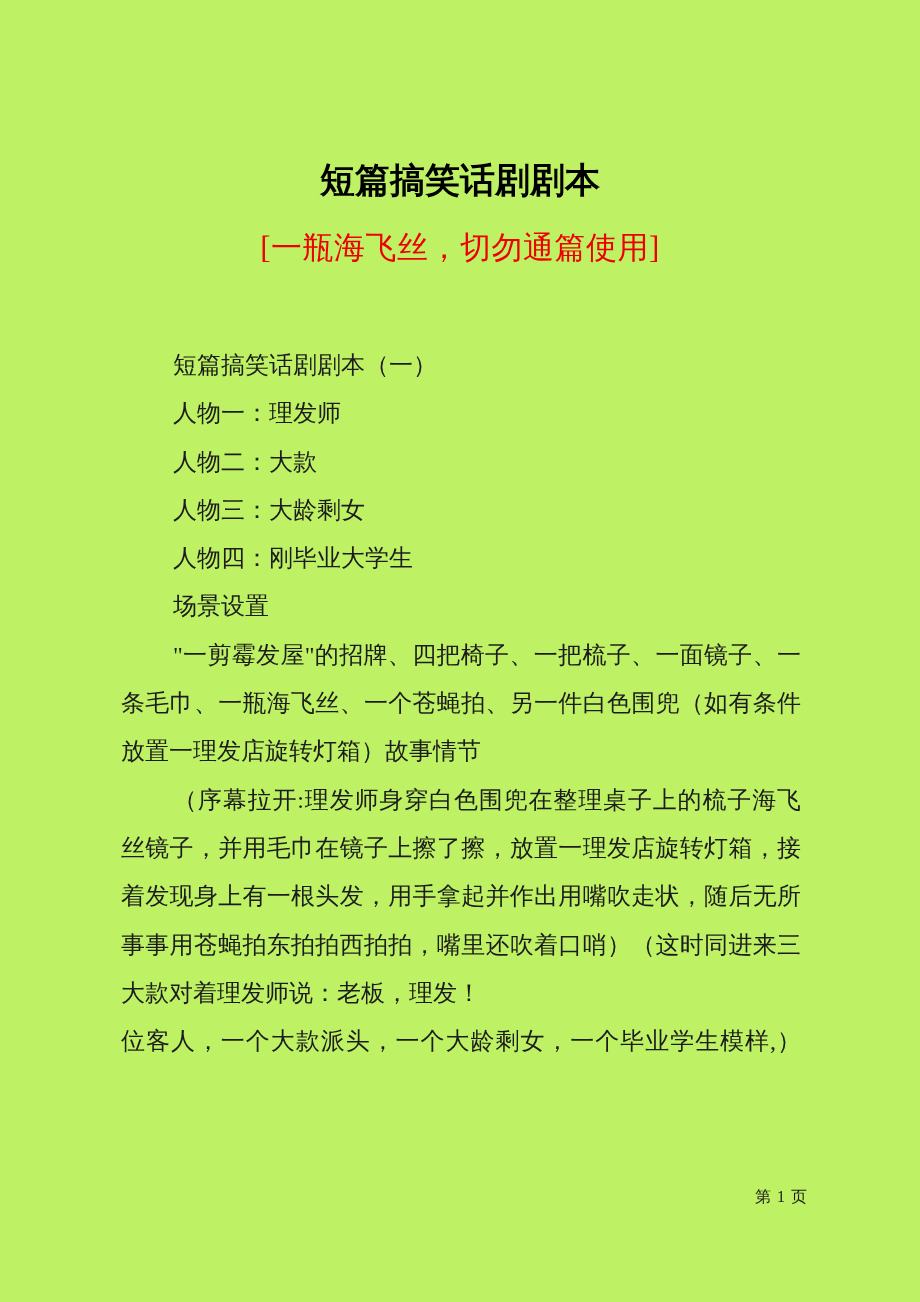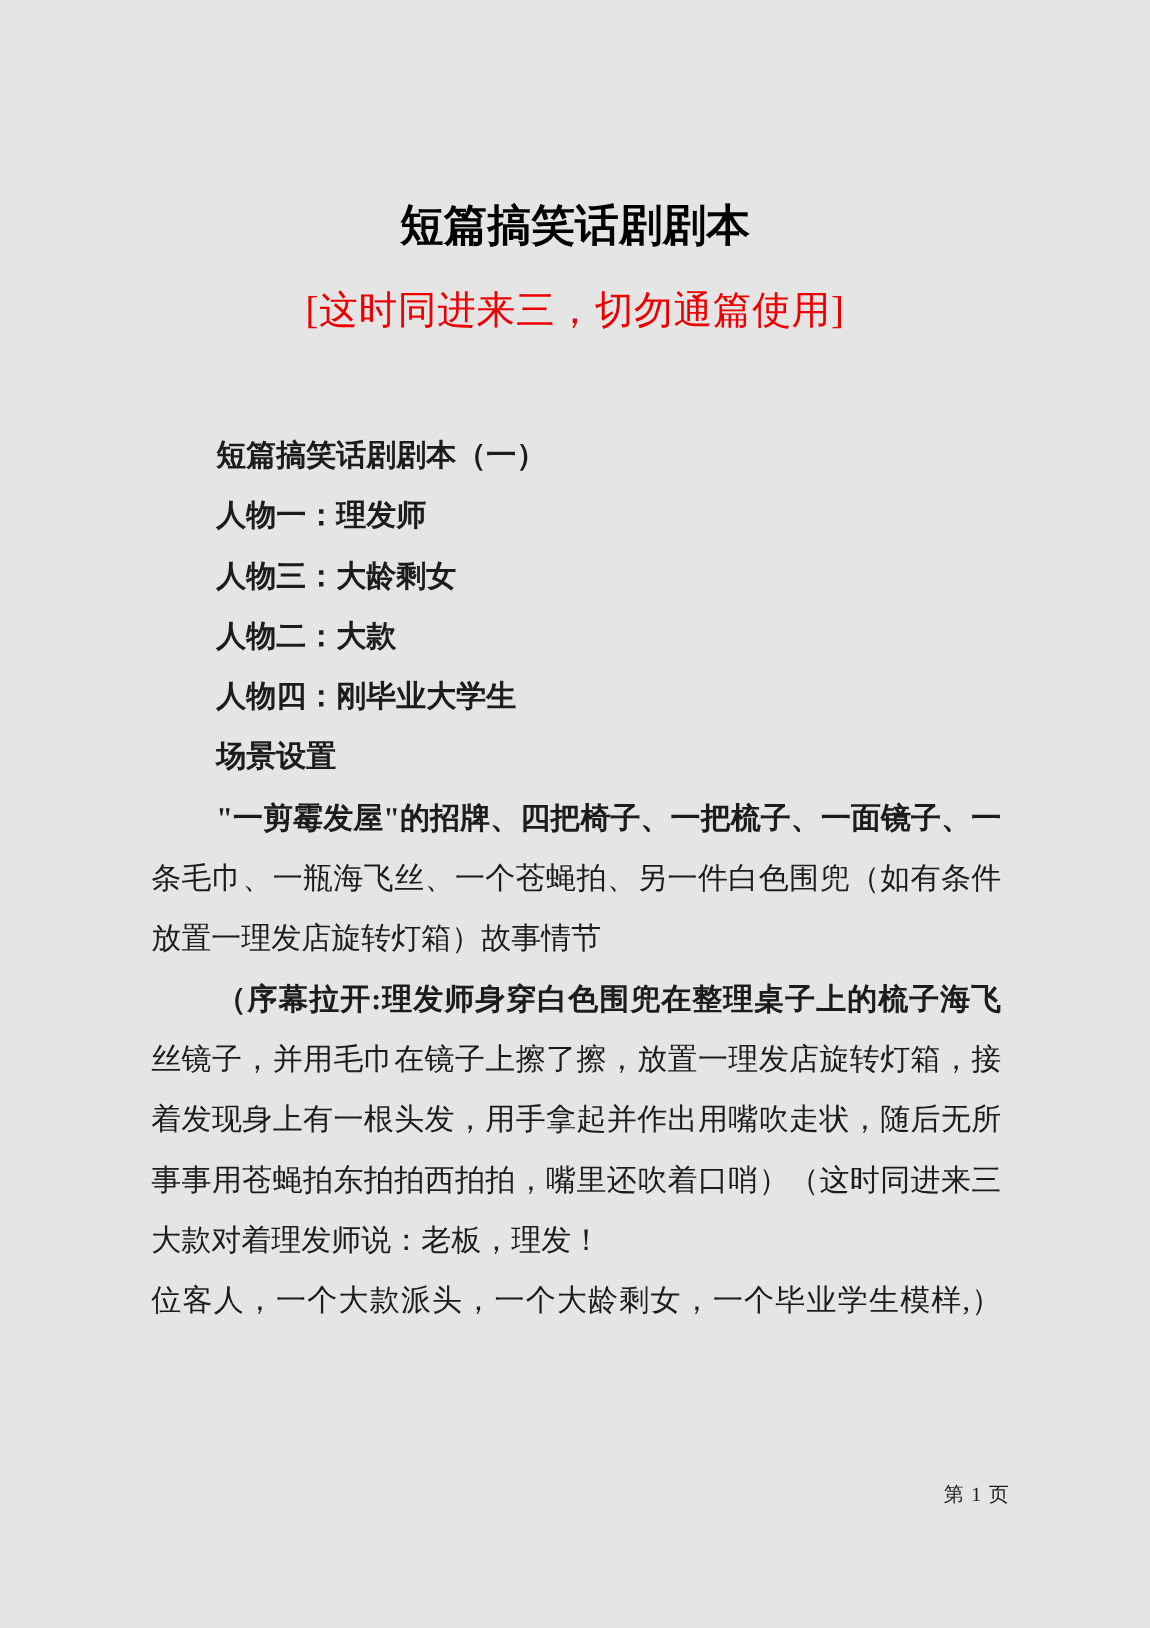--- a/index.html
+++ b/index.html
@@ -4,21 +4,21 @@
 <style>
   html, body {
     margin: 0;
     padding: 0;
     background: #ffffff;
   }
   .page {
     position: relative;
     width: 920px;
     height: 1302px;
-    background: #e5e5e5;
+    background: #bef264;
     overflow: hidden;
     font-family: "Liberation Serif", "DejaVu Serif", serif;
   }
   .doc-title {
     position: absolute;
     top: 159px;
     left: 0;
     width: 920px;
     text-align: center;
     font-size: 35px;
@@ -45,21 +45,20 @@
     font-size: 24px;
     color: #1c1c1c;
   }
   .body-text .line {
     line-height: 48.3px;
     height: 48.3px;
     white-space: nowrap;
   }
   .body-text .line.indent {
     text-indent: 52px;
-    font-weight: bold;
   }
   .body-text .line.fill {
     white-space: normal;
     text-align: justify;
     text-align-last: justify;
     text-justify: inter-character;
   }
   .page-footer {
     position: absolute;
     top: 1186px;
@@ -71,27 +70,27 @@
     margin-left: 18px;
   }
 </style>
 </head>
 <body>
 
 <div class="page">
 
   <div class="doc-title" style="color: rgb(0, 0, 0);">短篇搞笑话剧剧本</div>
 
-  <div class="notice" style="color: rgb(238, 0, 0);">[这时同进来三，切勿通篇使用]</div>
+  <div class="notice" style="color: rgb(238, 0, 0);">[一瓶海飞丝，切勿通篇使用]</div>
 
   <div class="body-text">
     <div class="line indent">短篇搞笑话剧剧本（一）</div>
     <div class="line indent">人物一：理发师</div>
+    <div class="line indent">人物二：大款</div>
     <div class="line indent">人物三：大龄剩女</div>
-    <div class="line indent">人物二：大款</div>
     <div class="line indent">人物四：刚毕业大学生</div>
     <div class="line indent">场景设置</div>
     <div class="line indent fill">"一剪霉发屋"的招牌、四把椅子、一把梳子、一面镜子、一</div>
     <div class="line fill">条毛巾、一瓶海飞丝、一个苍蝇拍、另一件白色围兜（如有条件</div>
     <div class="line">放置一理发店旋转灯箱）故事情节</div>
     <div class="line indent fill">（序幕拉开:理发师身穿白色围兜在整理桌子上的梳子海飞</div>
     <div class="line fill">丝镜子，并用毛巾在镜子上擦了擦，放置一理发店旋转灯箱，接</div>
     <div class="line fill">着发现身上有一根头发，用手拿起并作出用嘴吹走状，随后无所</div>
     <div class="line fill">事事用苍蝇拍东拍拍西拍拍，嘴里还吹着口哨）（这时同进来三</div>
     <div class="line">大款对着理发师说：老板，理发！</div>

